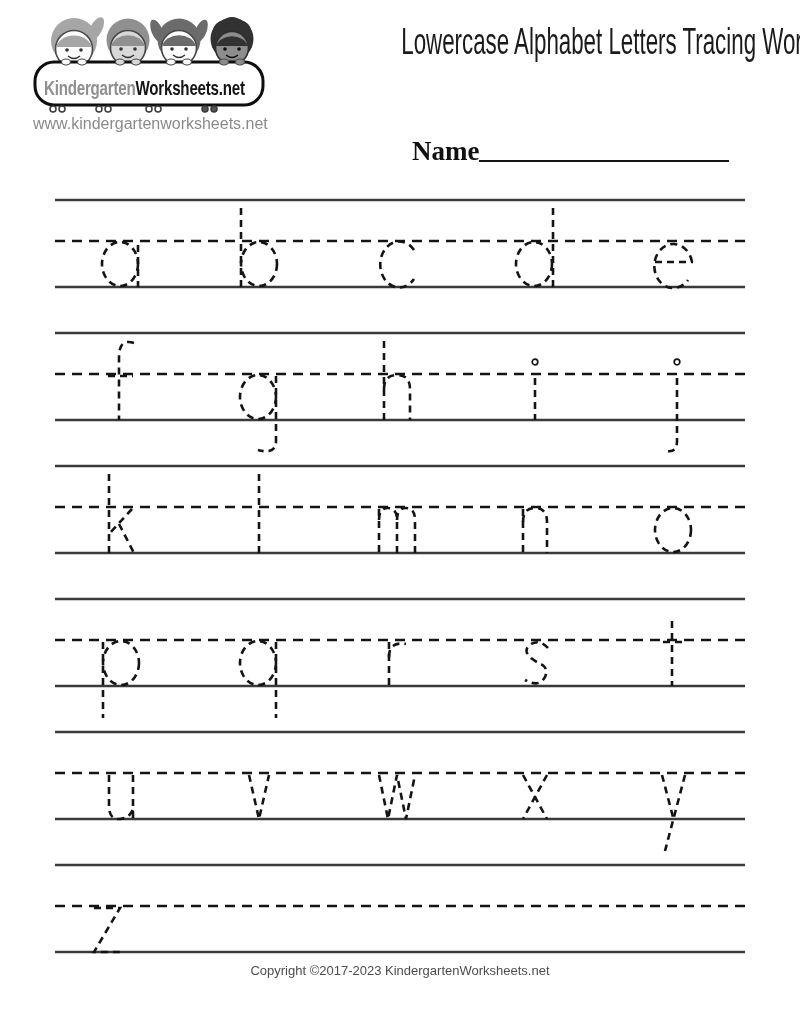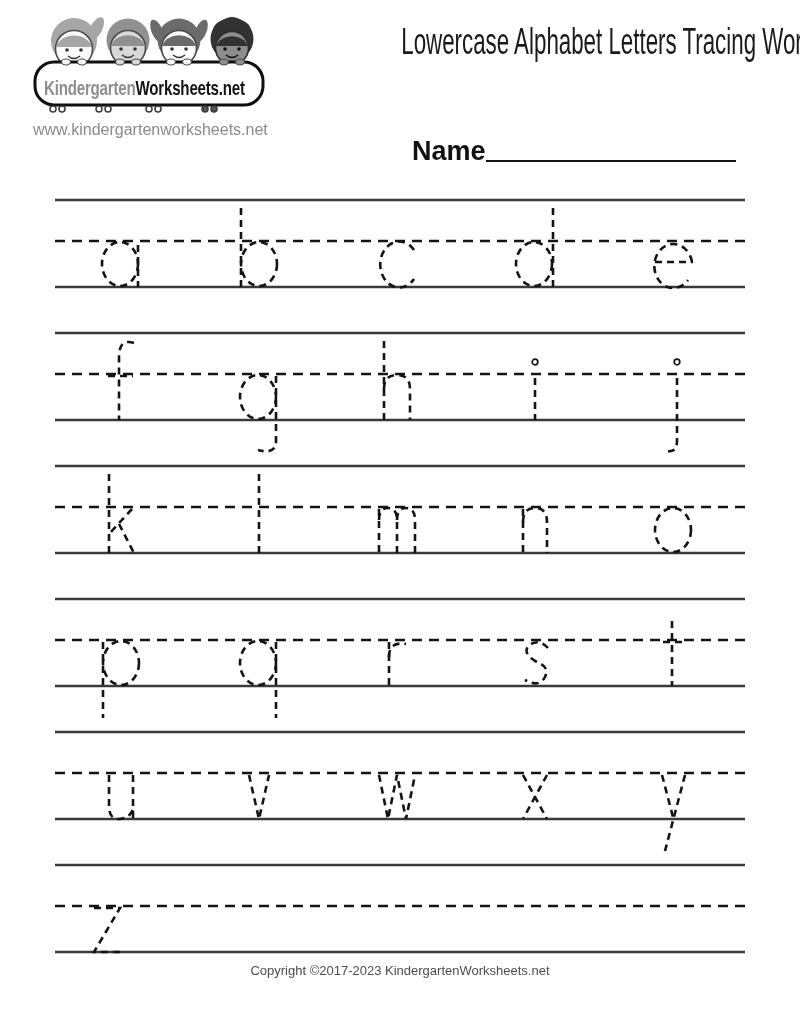--- a/index.html
+++ b/index.html
@@ -10,30 +10,30 @@
   
   .logo-svg{position:absolute;left:33px;top:18px;width:232px;height:100px;overflow:visible;}
   .brand-text{
     position:absolute;left:44px;top:76px;width:212px;white-space:nowrap;
     font-weight:bold;font-size:21px;letter-spacing:-0.3px;
     transform:scaleX(0.72);transform-origin:left center;
   }
   .brand-gray{color:var(--brand-gray,#8f8f8f);}
   .brand-black{color:var(--brand-black,#141414);}
   .logo-url{
-    position:absolute;left:33px;top:121px;width:240px;
+    position:absolute;left:33px;top:115px;width:240px;
     font-size:16px;color:var(--url-text,#8a8a8a);white-space:nowrap;
   }
   
   .title-wrap{position:absolute;left:258px;top:22px;width:520px;text-align:center;white-space:nowrap;}
   .title{
     display:inline-block;font-size:36px;line-height:40px;color:#1a1a1a;
     transform:scaleX(0.62);transform-origin:center;letter-spacing:0px;
   }
-  .name-row{position:absolute;left:412px;top:138px;display:flex;align-items:flex-end;}
+  .name-row{position:absolute;left:412px;top:138px;display:flex;align-items:flex-end;font-family:Liberation Serif, serif;}
   .name-label{font-size:27px;font-weight:600;line-height:26px;color:#111;}
   .name-line{display:inline-block;width:250px;border-bottom:2.5px solid #141414;margin-bottom:2px;}
   
   .rows-host{position:absolute;left:55px;top:198px;width:690px;}
   .trace-row{display:block;width:690px;height:133px;overflow:visible;}
   
   .footer{
     position:absolute;left:0;top:962px;width:800px;text-align:center;
     font-size:13px;line-height:17px;color:var(--footer-text,#4d4d4d);
   }

